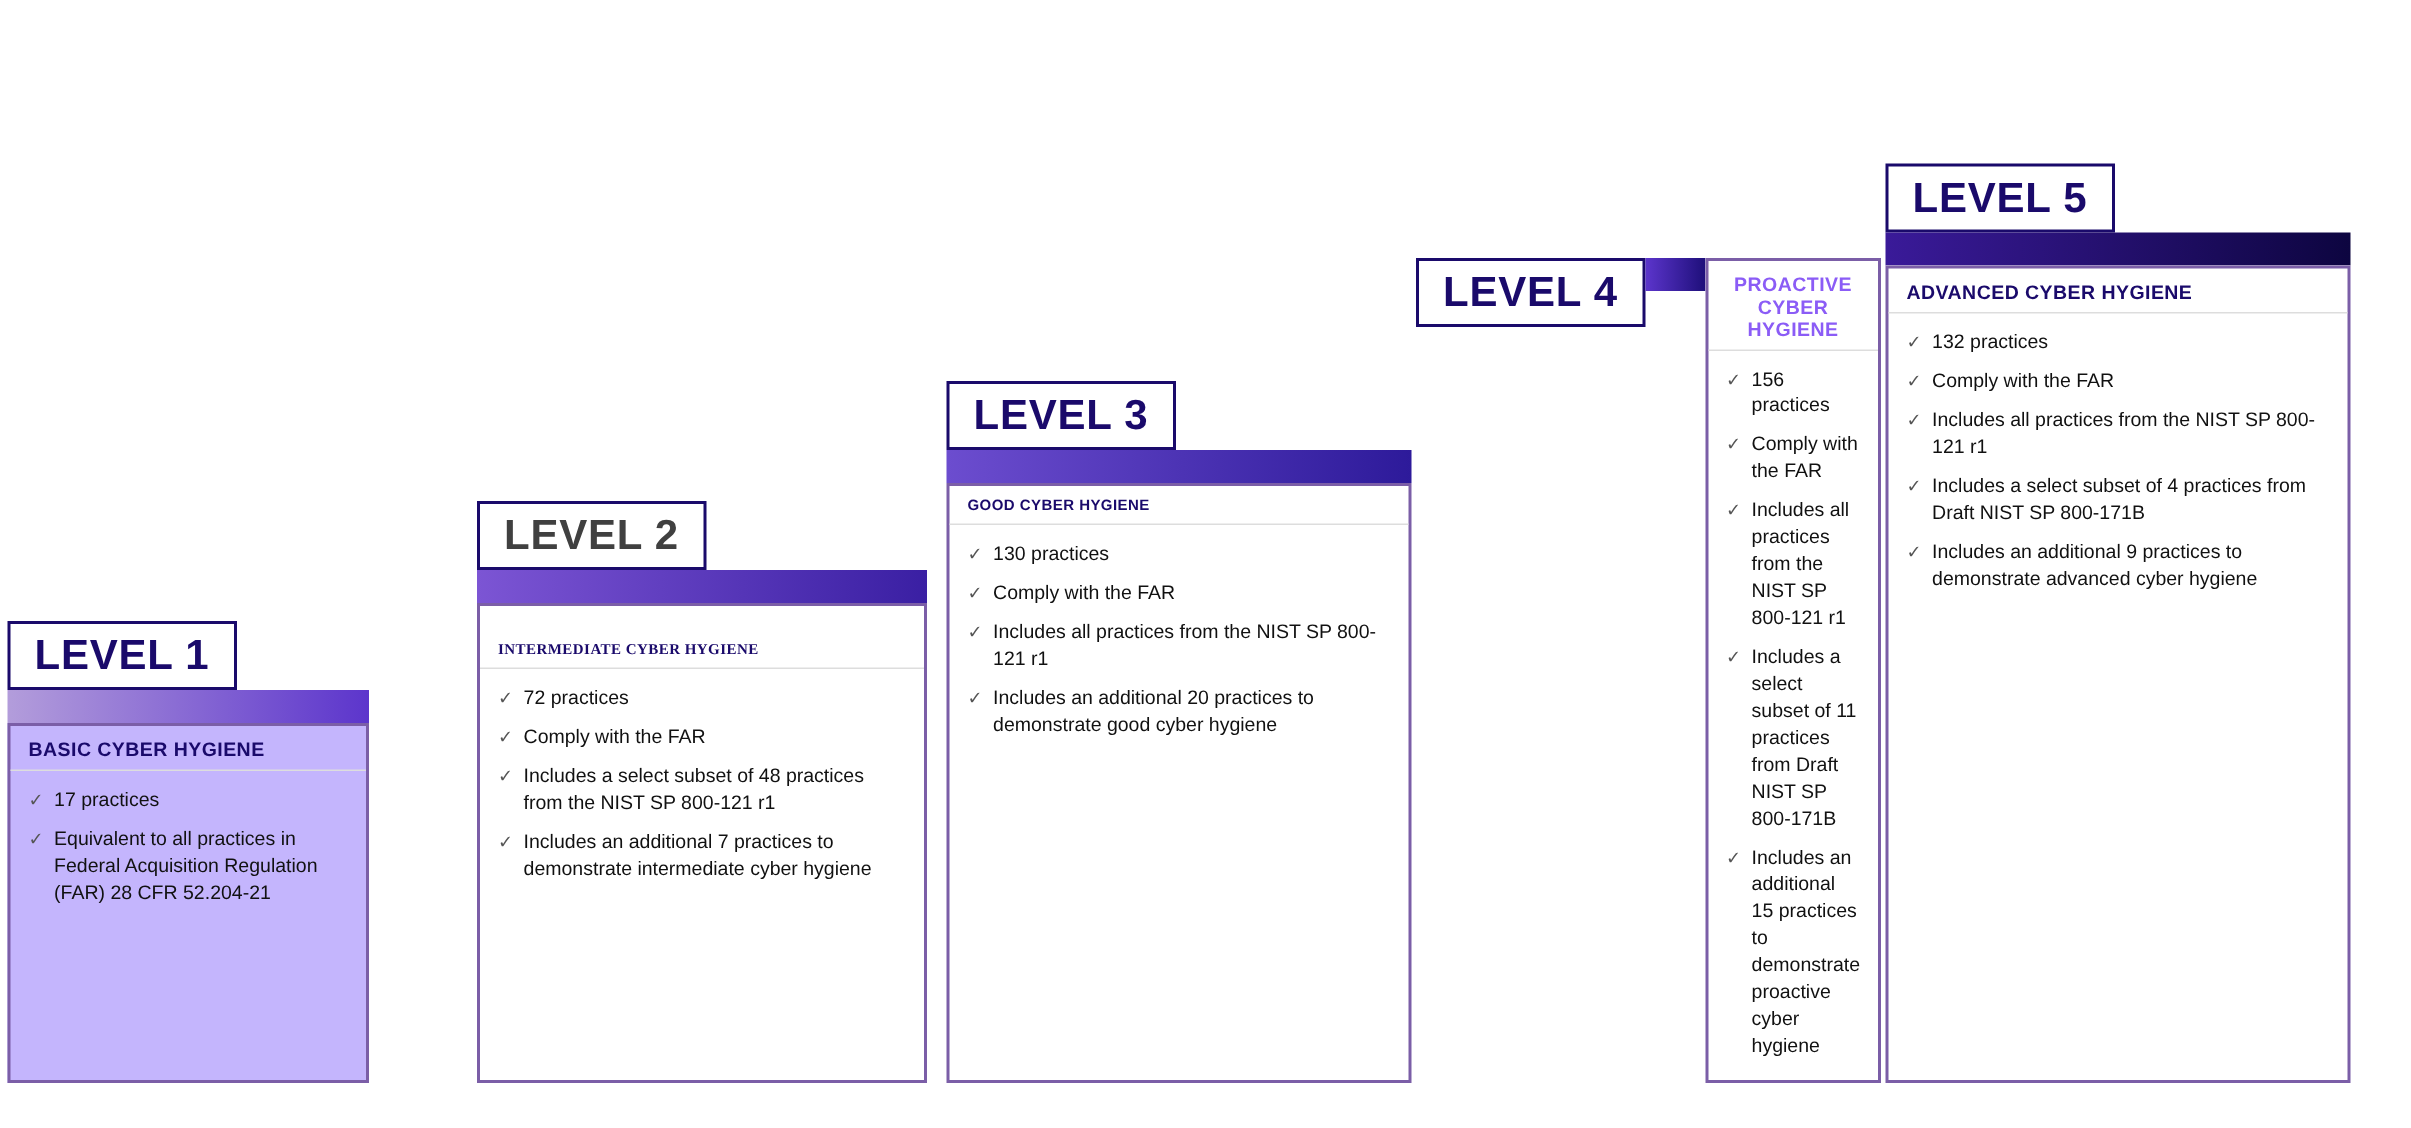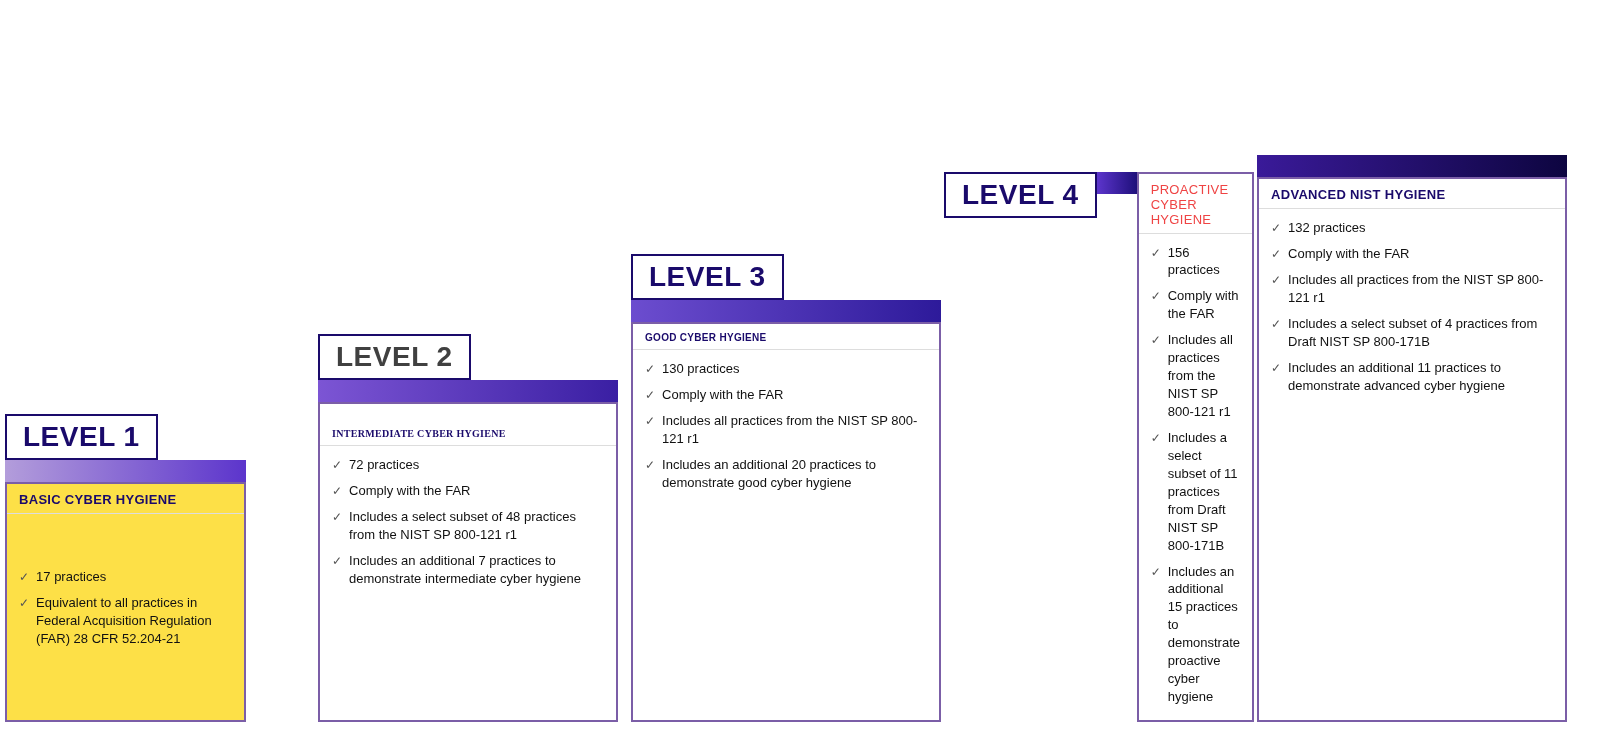--- a/index.html
+++ b/index.html
@@ -60,21 +60,21 @@
       line-height: 1.35;
     }
   </style>
 </head>
 <body>
 
 <div class="diagram" style="position: relative; height: 752px; align-items: unset; display: block;">
 <div style="display: flex; flex-direction: column; align-self: flex-end; width: 241px; margin-right: 8px; position: absolute; bottom: 30px; left: 5px;">
       <div class="level-title-box" style="font-size: 28px; font-weight: 900; color: rgb(26, 10, 107); border: 2.5px solid rgb(26, 10, 107); padding: 5px 16px; background: rgb(255, 255, 255); margin-bottom: 0px; display: inline-block; align-self: flex-start;">LEVEL 1</div>
       <div style="height: 22px; background: linear-gradient(to right, rgb(179, 157, 219), rgb(92, 53, 204)); width: 100%;"></div>
-      <div class="level-card" style="border: 2px solid rgb(123, 94, 167); background: #fde047; width: 100%; flex: 1 1 0%; min-height: 240px; gap: 44px;">
+      <div class="level-card" style="border: 2px solid rgb(123, 94, 167); background: #c4b5fd; width: 100%; flex: 1 1 0%; min-height: 240px;">
         <div class="card-header" style="padding: 8px 12px 6px; font-weight: 900; font-size: 13px; color: rgb(26, 10, 107); border-bottom: 1px solid rgb(221, 221, 221);">BASIC CYBER HYGIENE</div>
         <div class="card-body" style="padding: 10px 12px 14px; display: flex; flex-direction: column; gap: 8px;">
           <div class="check-item" style="display: flex; align-items: flex-start; gap: 7px; font-size: 13px; color: rgb(17, 17, 17); line-height: 1.38;">
             <span style="color: rgb(85, 85, 85); font-size: 12px; flex-shrink: 0; margin-top: 1px;">✓</span>
             <span>17 practices</span>
           </div>
           <div class="check-item" style="display: flex; align-items: flex-start; gap: 7px; font-size: 13px; color: rgb(17, 17, 17); line-height: 1.38;">
             <span style="color: rgb(85, 85, 85); font-size: 12px; flex-shrink: 0; margin-top: 1px;">✓</span>
             <span>Equivalent to all practices in Federal Acquisition Regulation (FAR) 28 CFR 52.204-21</span>
           </div>
@@ -128,21 +128,21 @@
             <span style="color: rgb(85, 85, 85); font-size: 12px; flex-shrink: 0; margin-top: 1px;">✓</span>
             <span>Includes an additional 20 practices to demonstrate good cyber hygiene</span>
           </div>
         </div>
       </div>
     </div>
     <div style="display: flex; flex-direction: row; align-self: flex-end; width: 310px; margin-right: 8px; position: absolute; bottom: 30px; left: 944px;">
       <div class="level-title-box" style="font-size: 28px; font-weight: 900; color: rgb(26, 10, 107); border: 2.5px solid rgb(26, 10, 107); padding: 5px 16px; background: rgb(255, 255, 255); margin-bottom: 0px; display: inline-block; align-self: flex-start;">LEVEL 4</div>
       <div style="height: 22px; background: linear-gradient(to right, rgb(92, 53, 204), rgb(30, 15, 122)); width: 100%;"></div>
       <div class="level-card" style="border: 2px solid rgb(123, 94, 167); background: rgb(255, 255, 255); width: 100%; flex: 1 1 0%; min-height: 470px;">
-        <div class="card-header" style="padding: 8px 12px 6px; font-weight: 400; font-size: 13px; color: #ef4444; border-bottom: 1px solid rgb(221, 221, 221);">PROACTIVE CYBER HYGIENE</div>
+        <div class="card-header" style="padding: 8px 12px 6px; font-weight: 700; font-size: 13px; color: #8b5cf6; border-bottom: 1px solid rgb(221, 221, 221); text-align: center;">PROACTIVE CYBER HYGIENE</div>
         <div class="card-body" style="padding: 10px 12px 14px; display: flex; flex-direction: column; gap: 8px;">
           <div class="check-item" style="display: flex; align-items: flex-start; gap: 7px; font-size: 13px; color: rgb(17, 17, 17); line-height: 1.38;">
             <span style="color: rgb(85, 85, 85); font-size: 12px; flex-shrink: 0; margin-top: 1px;">✓</span>
             <span>156 practices</span>
           </div>
           <div class="check-item" style="display: flex; align-items: flex-start; gap: 7px; font-size: 13px; color: rgb(17, 17, 17); line-height: 1.38;">
             <span style="color: rgb(85, 85, 85); font-size: 12px; flex-shrink: 0; margin-top: 1px;">✓</span>
             <span>Comply with the FAR</span>
           </div>
           <div class="check-item" style="display: flex; align-items: flex-start; gap: 7px; font-size: 13px; color: rgb(17, 17, 17); line-height: 1.38;">
@@ -154,40 +154,41 @@
             <span>Includes a select subset of 11 practices from Draft NIST SP 800-171B</span>
           </div>
           <div class="check-item" style="display: flex; align-items: flex-start; gap: 7px; font-size: 13px; color: rgb(17, 17, 17); line-height: 1.38;">
             <span style="color: rgb(85, 85, 85); font-size: 12px; flex-shrink: 0; margin-top: 1px;">✓</span>
             <span>Includes an additional 15 practices to demonstrate proactive cyber hygiene</span>
           </div>
         </div>
       </div>
     </div>
     <div style="display: flex; flex-direction: column; align-self: flex-end; width: 310px; margin-right: 0px; position: absolute; bottom: 30px; left: 1257px;">
+      <div class="level-title-box" style="font-size: 28px; font-weight: 900; color: rgb(26, 10, 107); border: 2.5px solid rgb(26, 10, 107); padding: 5px 16px; background: rgb(255, 255, 255); margin-bottom: 0px; display: inline-block; align-self: flex-start;">LEVEL 5</div>
       <div style="height: 22px; background: linear-gradient(to right, rgb(58, 26, 153), rgb(13, 5, 64)); width: 100%;"></div>
       <div class="level-card" style="border: 2px solid rgb(123, 94, 167); background: rgb(255, 255, 255); width: 100%; flex: 1 1 0%; min-height: 545px;">
-        <div class="card-header" style="padding: 8px 12px 6px; font-weight: 900; font-size: 13px; color: rgb(26, 10, 107); border-bottom: 1px solid rgb(221, 221, 221);">ADVANCED NIST HYGIENE</div>
+        <div class="card-header" style="padding: 8px 12px 6px; font-weight: 900; font-size: 13px; color: rgb(26, 10, 107); border-bottom: 1px solid rgb(221, 221, 221);">ADVANCED CYBER HYGIENE</div>
         <div class="card-body" style="padding: 10px 12px 14px; display: flex; flex-direction: column; gap: 8px;">
           <div class="check-item" style="display: flex; align-items: flex-start; gap: 7px; font-size: 13px; color: rgb(17, 17, 17); line-height: 1.38;">
             <span style="color: rgb(85, 85, 85); font-size: 12px; flex-shrink: 0; margin-top: 1px;">✓</span>
             <span>132 practices</span>
           </div>
           <div class="check-item" style="display: flex; align-items: flex-start; gap: 7px; font-size: 13px; color: rgb(17, 17, 17); line-height: 1.38;">
             <span style="color: rgb(85, 85, 85); font-size: 12px; flex-shrink: 0; margin-top: 1px;">✓</span>
             <span>Comply with the FAR</span>
           </div>
           <div class="check-item" style="display: flex; align-items: flex-start; gap: 7px; font-size: 13px; color: rgb(17, 17, 17); line-height: 1.38;">
             <span style="color: rgb(85, 85, 85); font-size: 12px; flex-shrink: 0; margin-top: 1px;">✓</span>
             <span>Includes all practices from the NIST SP 800-121 r1</span>
           </div>
           <div class="check-item" style="display: flex; align-items: flex-start; gap: 7px; font-size: 13px; color: rgb(17, 17, 17); line-height: 1.38;">
             <span style="color: rgb(85, 85, 85); font-size: 12px; flex-shrink: 0; margin-top: 1px;">✓</span>
             <span>Includes a select subset of 4 practices from Draft NIST SP 800-171B</span>
           </div>
           <div class="check-item" style="display: flex; align-items: flex-start; gap: 7px; font-size: 13px; color: rgb(17, 17, 17); line-height: 1.38;">
             <span style="color: rgb(85, 85, 85); font-size: 12px; flex-shrink: 0; margin-top: 1px;">✓</span>
-            <span>Includes an additional 11 practices to demonstrate advanced cyber hygiene</span>
+            <span>Includes an additional 9 practices to demonstrate advanced cyber hygiene</span>
           </div>
         </div>
       </div>
     </div>
   </div>
 
 </body></html>

